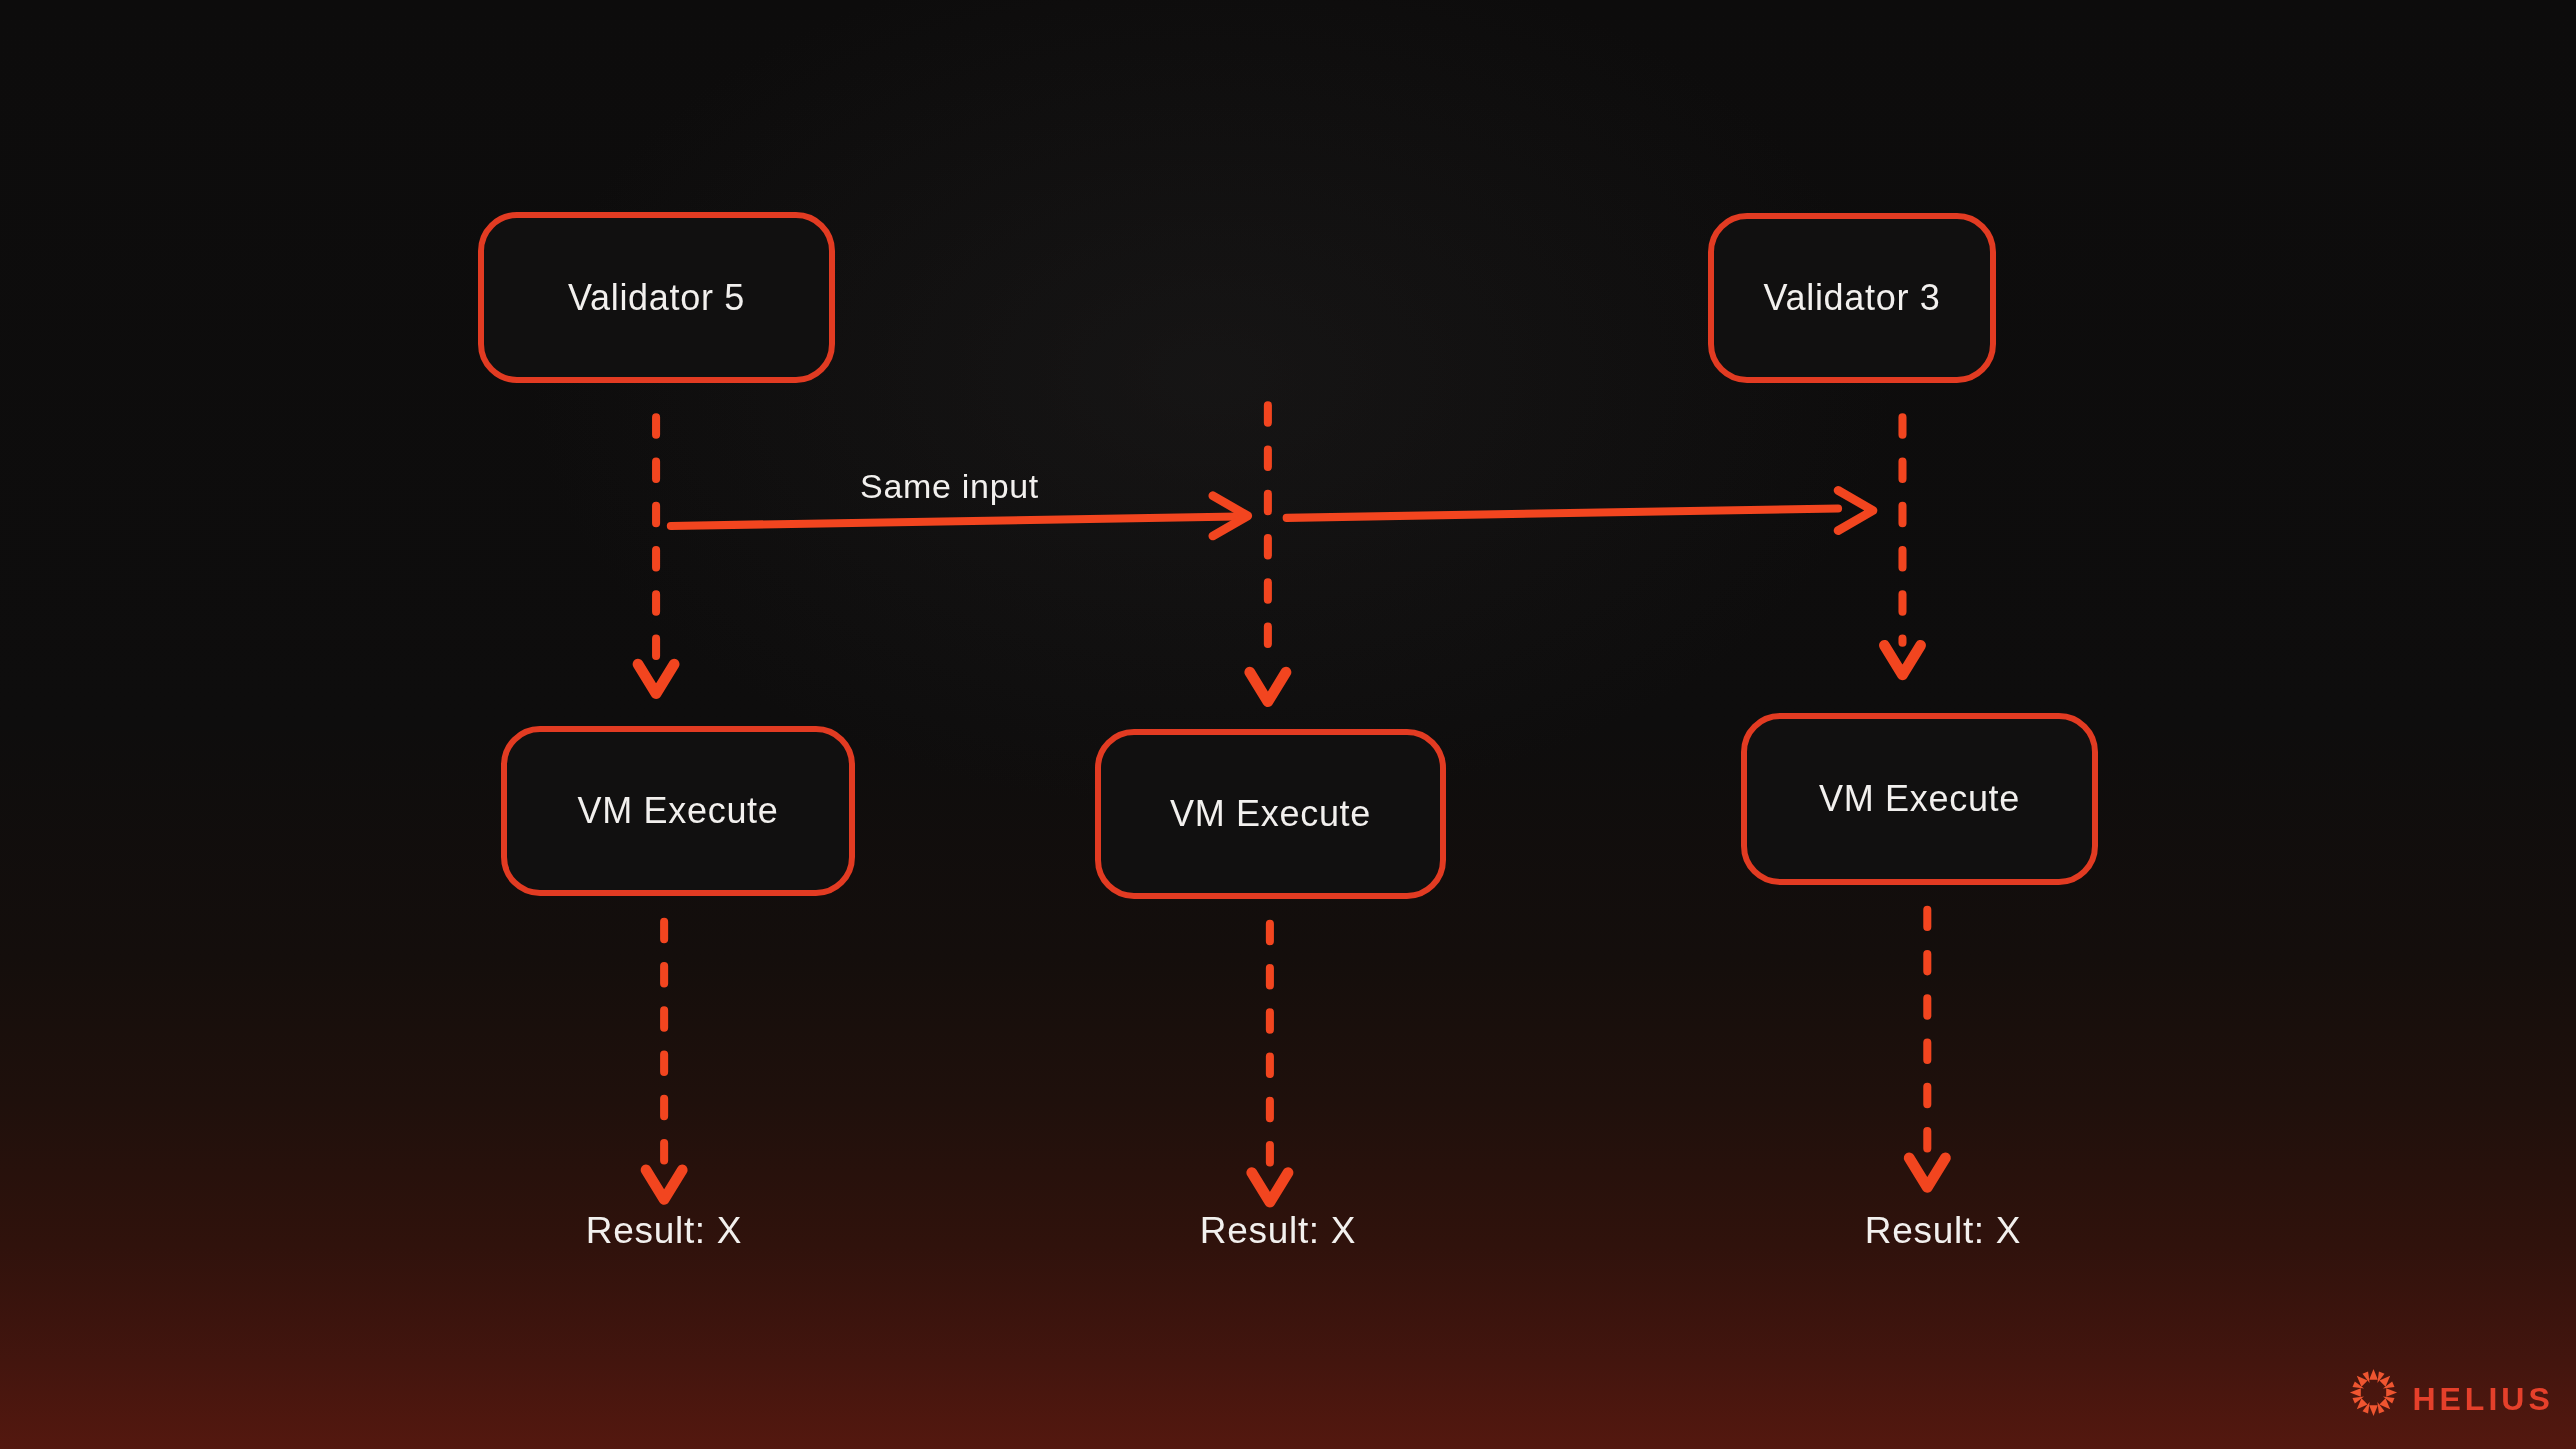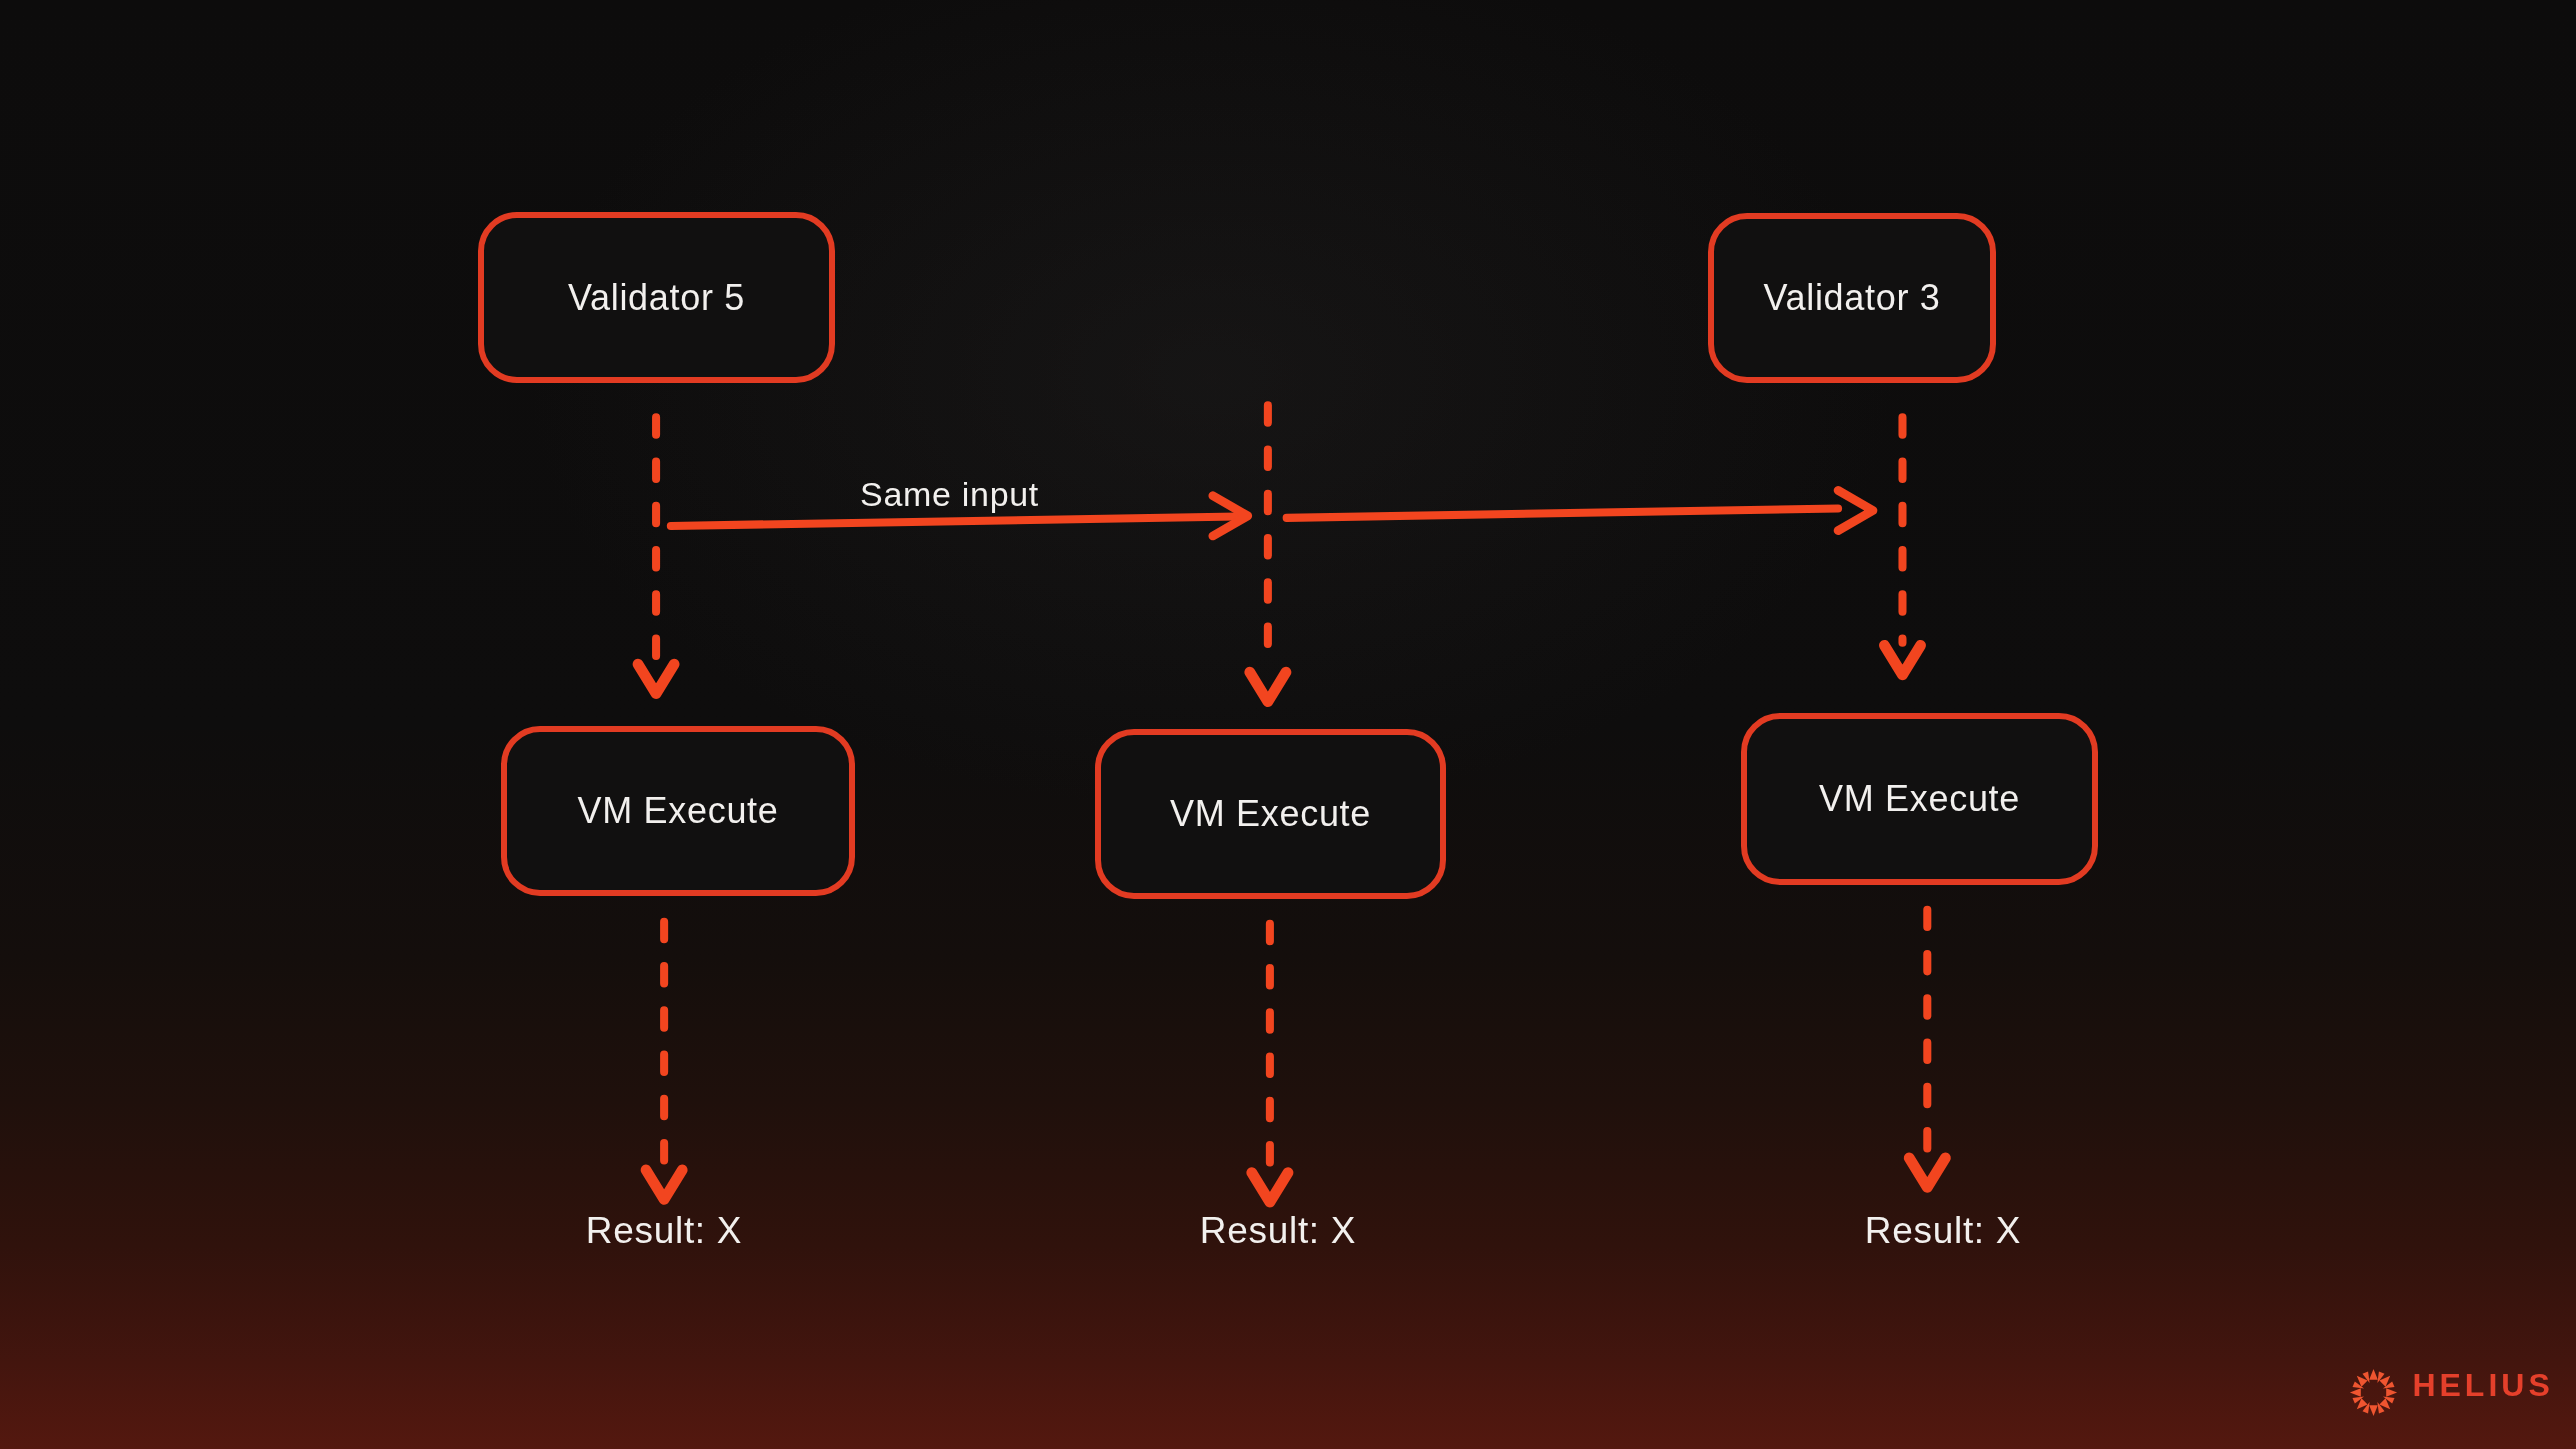--- a/index.html
+++ b/index.html
@@ -61,21 +61,21 @@
     stroke-linecap: round;
     stroke-linejoin: round;
     fill: none;
   }
   .head-h { stroke-width: 13; }
   .logo {
     position: absolute;
     left: 2348px;
     top: 1367px;
     display: flex;
-    align-items: flex-start;
+    align-items: flex-end;
     gap: 13.4px;
   }
   .wordmark {
     color: #E5402B;
     font-size: 32px;
     font-weight: 700;
     letter-spacing: 4px;
   }
 </style>
 </head>
@@ -131,21 +131,21 @@
   <div class="node" style="left:501px; top:726px; width:354px; height:170px;">
     <span>VM Execute</span>
   </div>
   <div class="node" style="left:1095px; top:729px; width:351px; height:170px;">
     <span>VM Execute</span>
   </div>
   <div class="node" style="left:1741px; top:713px; width:357px; height:172px;">
     <span>VM Execute</span>
   </div>
 
-  <div class="floating-label same-input" style="left:782px; top:467px; width:335px;margin-top:8px;">Same input</div>
+  <div class="floating-label same-input" style="left:782px; top:467px; width:335px;">Same input</div>
 
   <div class="floating-label result" style="left:530px; top:1210px; width:268px;">Result: X</div>
   <div class="floating-label result" style="left:1144px; top:1210px; width:268px;">Result: X</div>
   <div class="floating-label result" style="left:1809px; top:1210px; width:268px;">Result: X</div>
 
   <div class="logo">
     <svg width="51" height="51" viewBox="-40 -40 80 80">
       <g fill="#EF5530" stroke="none">
 
         <polygon points="19.9,-6.8 19.9,6.8 37,0"></polygon>

